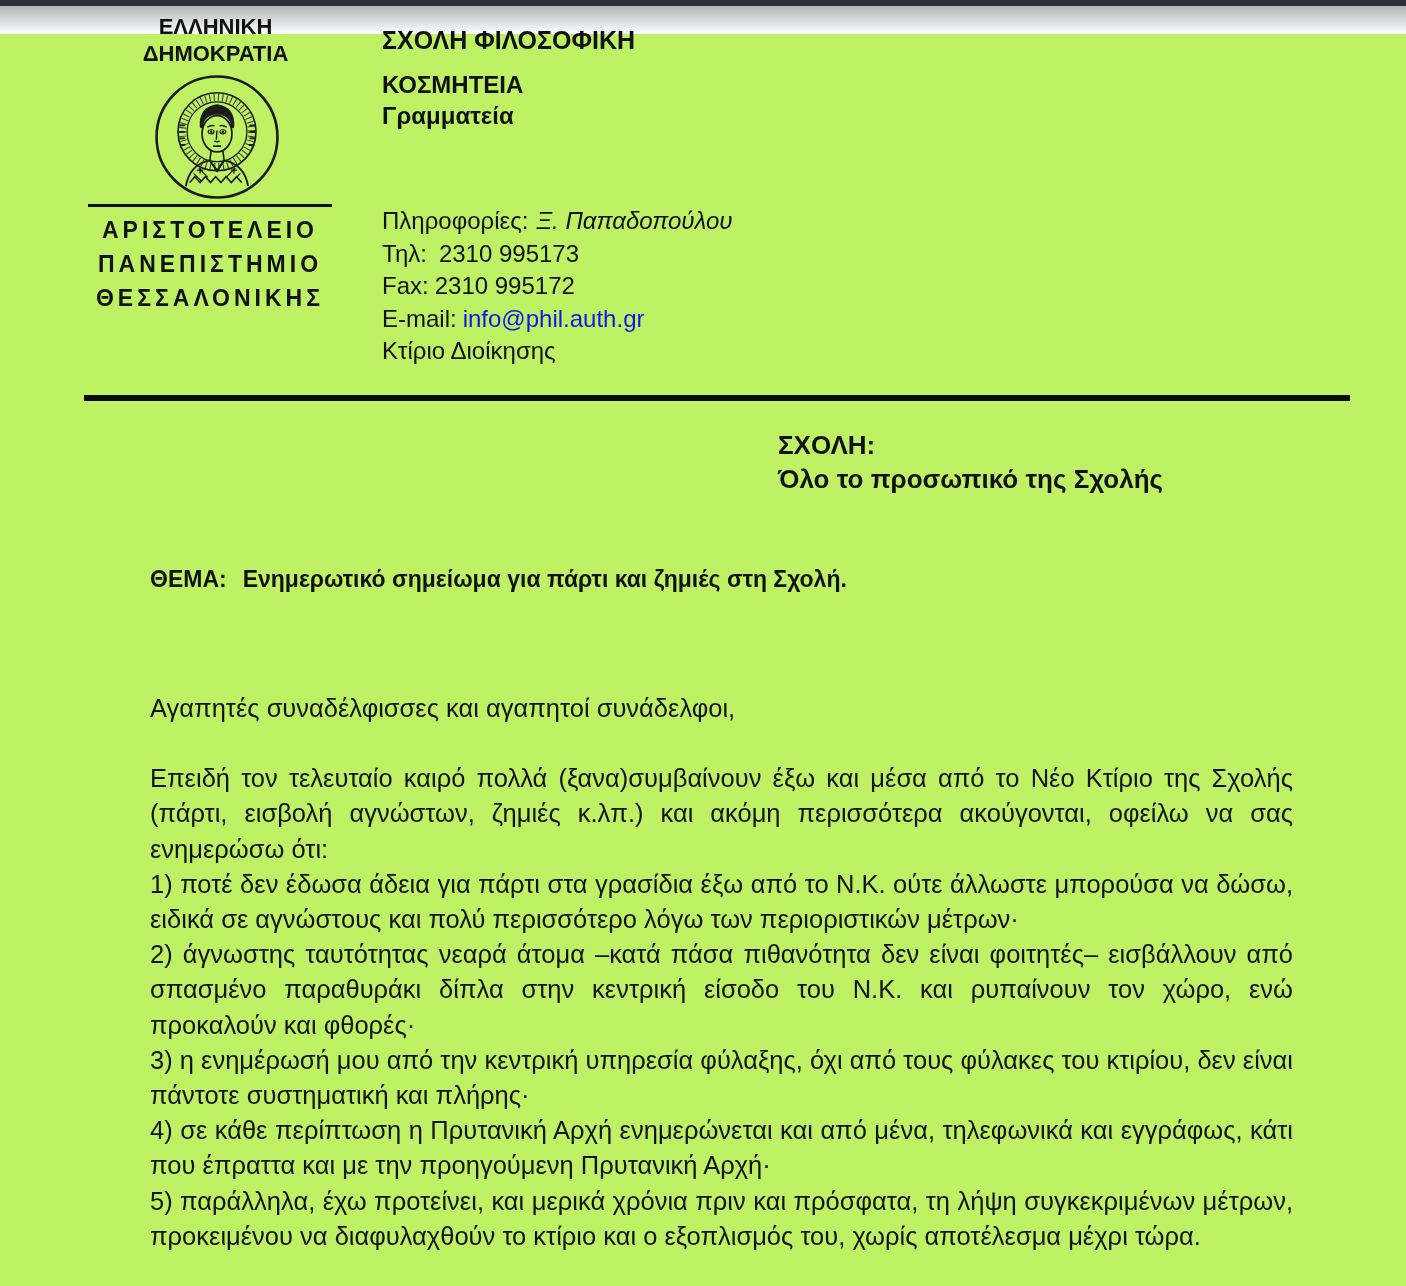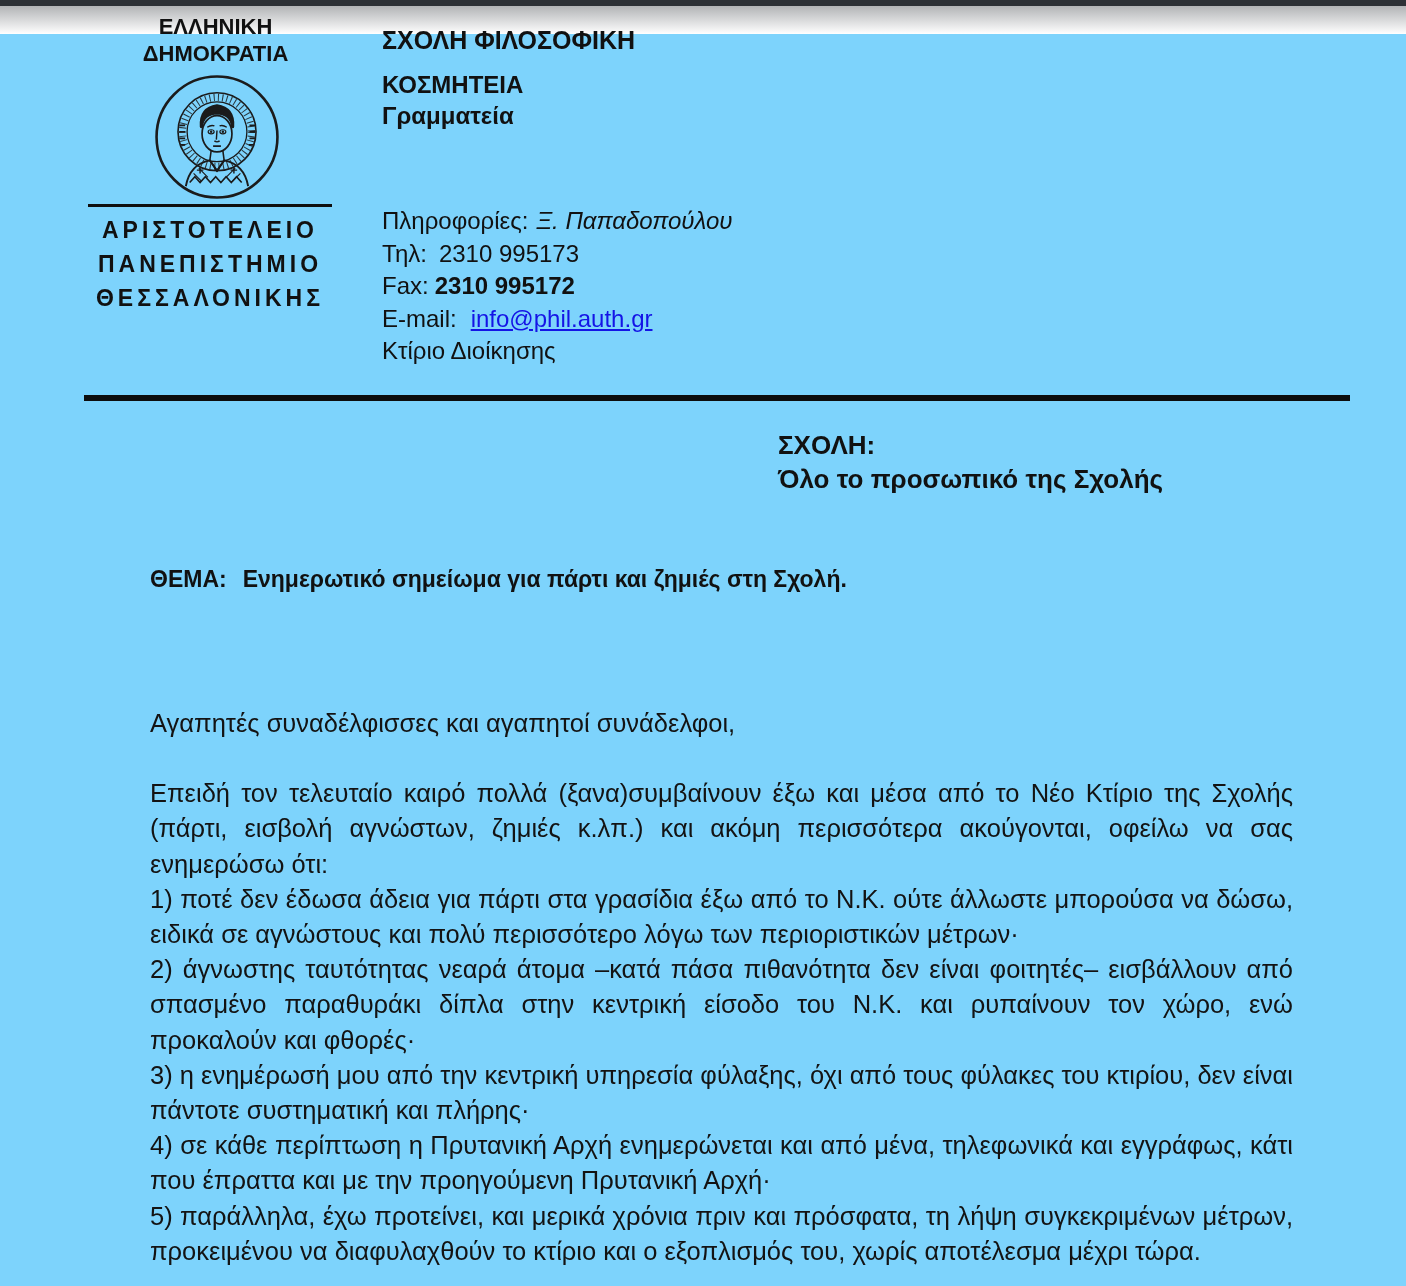--- a/index.html
+++ b/index.html
@@ -6,21 +6,21 @@
   html, body { background: #ffffff; }
   body {
     font-family: "Liberation Sans", sans-serif;
     color: #1a1a1a;
     -webkit-font-smoothing: antialiased;
   }
   .page {
     position: relative;
     width: 1406px;
     height: 1286px;
-    background: #7dd3fc;
+    background: #bef264;
     overflow: hidden;
   }
 
   
   .top-bar {
     position: absolute; top: 0; left: 0;
     width: 100%; height: 6px;
     background: #2d3136;
   }
   .top-shadow {
@@ -66,25 +66,24 @@
     position: absolute; top: 102px; left: 382px;
     font-size: 24px; font-weight: bold; color: #111;
   }
   .contact-block {
     position: absolute; top: 205px; left: 382px;
     font-size: 24px; line-height: 32.6px; color: #111;
   }
   .contact-block .lbl-bold { font-weight: normal; }
   .contact-block .info-val { font-style: italic; margin-left: 8px; }
   .contact-block .tel-val { margin-left: 12px; }
-  .contact-block .val { margin-left: 6px; font-weight: bold; }
+  .contact-block .val { margin-left: 6px; }
   .email-link {
     color: #1414e6;
-    text-decoration: underline;
-    margin-left: 14px;
+    margin-left: 6px;
     cursor: pointer;
   }
 
   
   .main-rule {
     position: absolute; top: 395px; left: 84px;
     width: 1266px; height: 6px;
     background: #0d0d0d;
   }
   .recipient {
@@ -92,21 +91,21 @@
     font-size: 26px; font-weight: bold; line-height: 33.5px;
     color: #111;
   }
   .subject {
     position: absolute; top: 566px; left: 150px; width: 1160px;
     font-size: 23px; font-weight: bold; color: #111;
   }
   .subject .subject-label { margin-right: 16px; }
 
   .body-text {
-    position: absolute; top: 706px; left: 150px; width: 1143px;
+    position: absolute; top: 691px; left: 150px; width: 1143px;
     font-size: 25.5px; line-height: 35.2px;
     color: #131313;
     text-align: justify;
   }
   .body-text .greeting {
     margin-bottom: 35px;
     text-align: left;
   }
   .body-text p.para { margin: 0; }
 </style>

